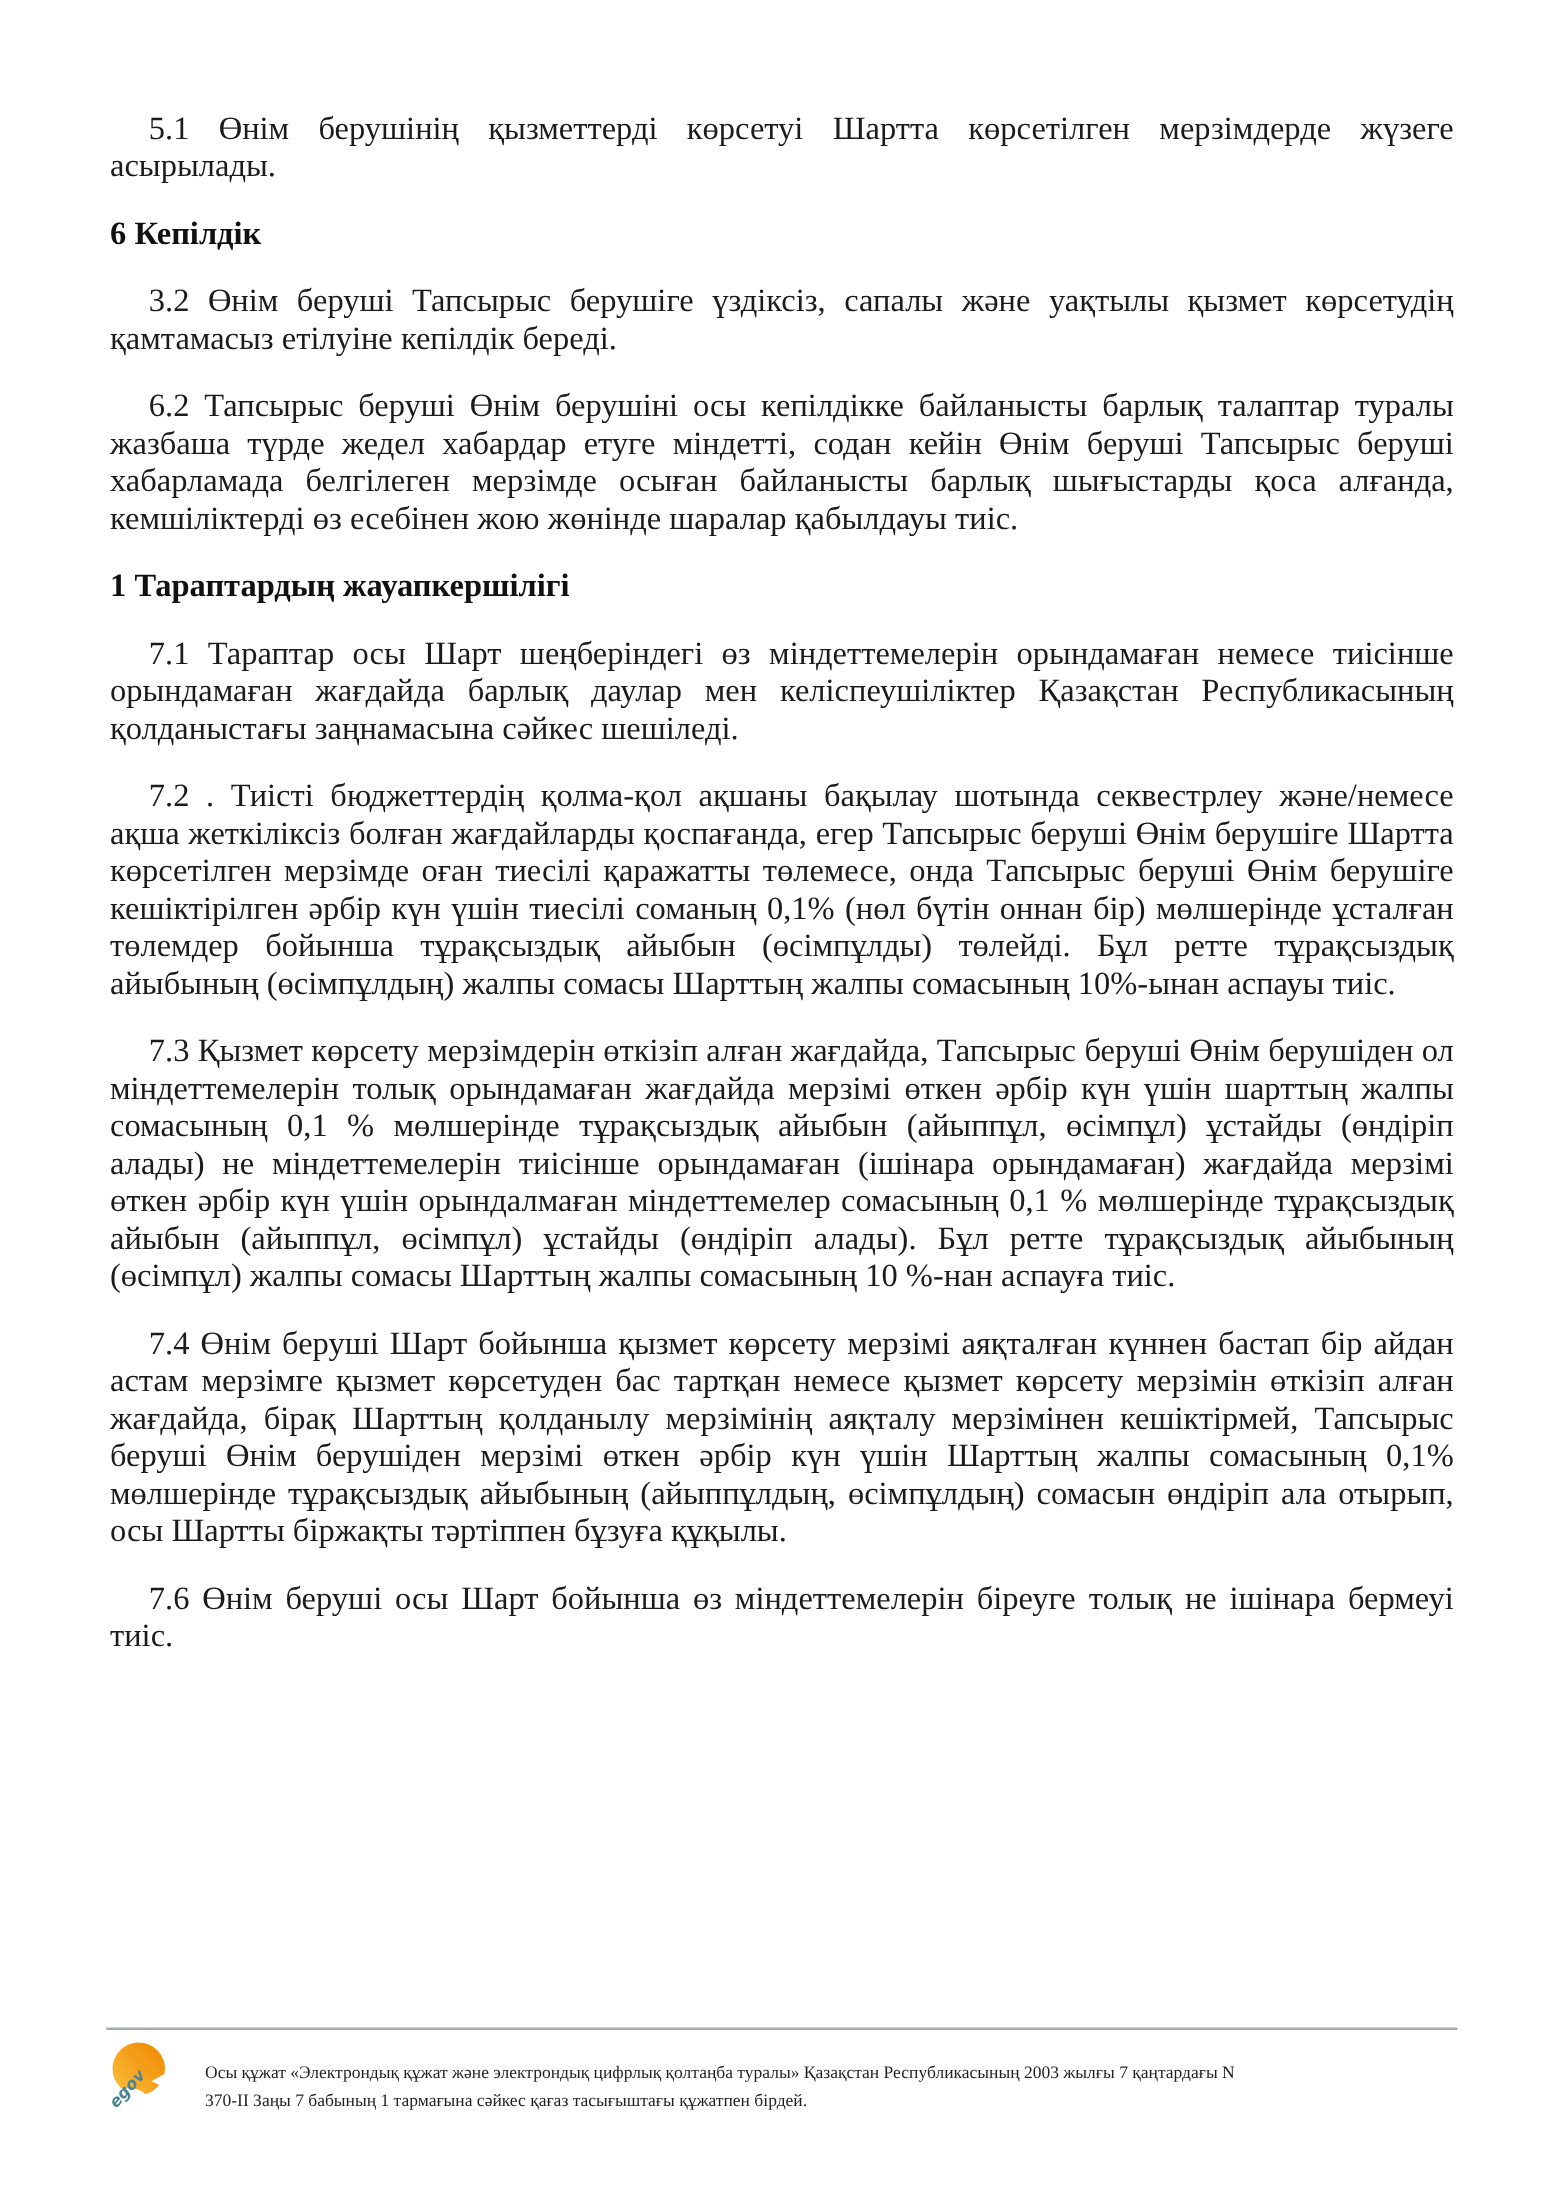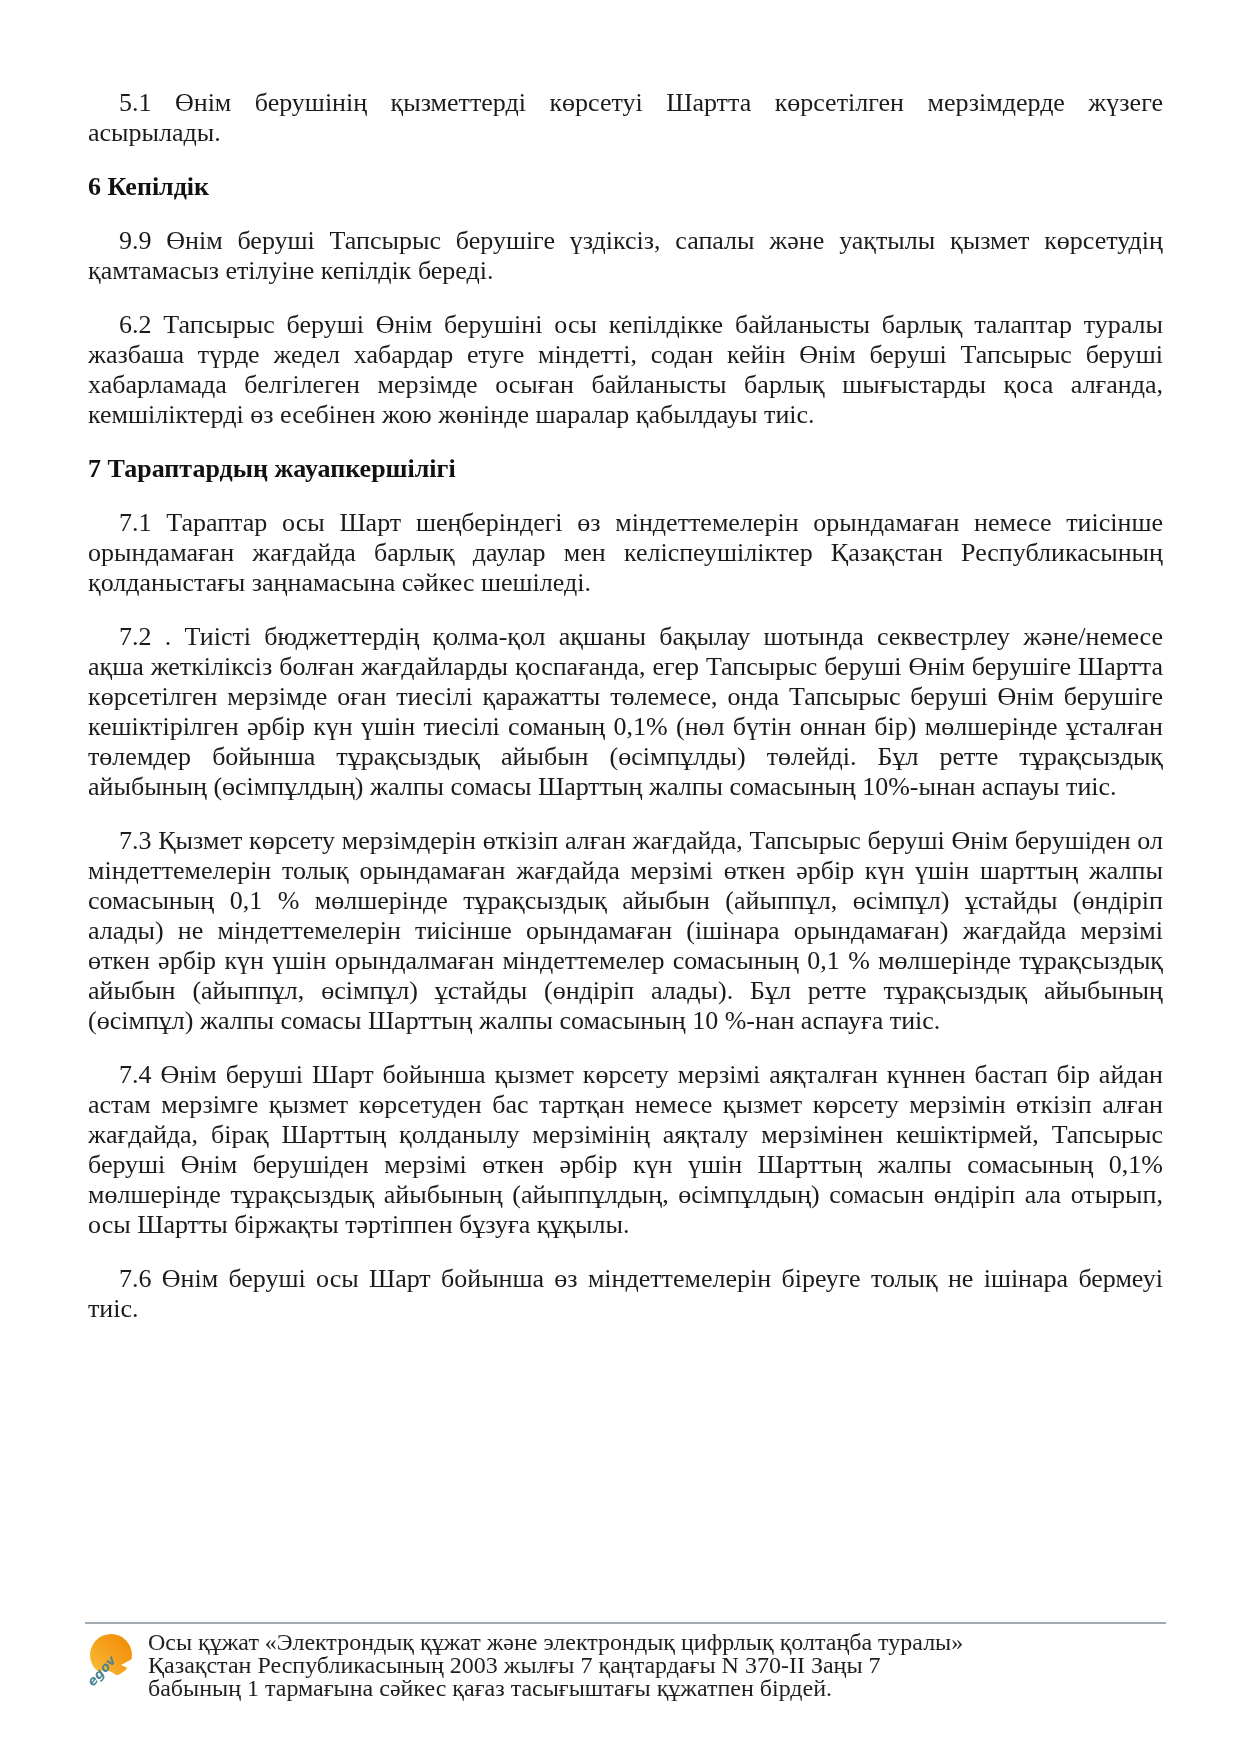--- a/index.html
+++ b/index.html
@@ -46,39 +46,39 @@
     align-items: flex-start;
     gap: 11px;
   }
   .logo-wrap {
     flex: 0 0 auto;
     width: 52px;
     height: 56px;
     margin-top: 2px;
   }
   .footer-text {
-    margin: 0;
+    margin: 16px;
     width: 830px;
-    font-size: 24px;
+    font-size: 14px;
     line-height: 23px;
     color: #1f1f1f;
     text-align: left;
   }
 </style>
 </head>
 <body>
 
 <div class="page">
 
   <div class="doc">
     <p class="para">5.1 Өнім берушінің қызметтерді көрсетуі Шартта көрсетілген мерзімдерде жүзеге асырылады.</p>
     <h2 class="heading">6 Кепілдік</h2>
-    <p class="para">9.9 Өнім беруші Тапсырыс берушіге үздіксіз, сапалы және уақтылы қызмет көрсетудің қамтамасыз етілуіне кепілдік береді.</p>
+    <p class="para">3.2 Өнім беруші Тапсырыс берушіге үздіксіз, сапалы және уақтылы қызмет көрсетудің қамтамасыз етілуіне кепілдік береді.</p>
     <p class="para">6.2 Тапсырыс беруші Өнім берушіні осы кепілдікке байланысты барлық талаптар туралы жазбаша түрде жедел хабардар етуге міндетті, содан кейін Өнім беруші Тапсырыс беруші хабарламада белгілеген мерзімде осыған байланысты барлық шығыстарды қоса алғанда, кемшіліктерді өз есебінен жою жөнінде шаралар қабылдауы тиіс.</p>
-    <h2 class="heading">7 Тараптардың жауапкершілігі</h2>
+    <h2 class="heading">1 Тараптардың жауапкершілігі</h2>
     <p class="para">7.1 Тараптар осы Шарт шеңберіндегі өз міндеттемелерін орындамаған немесе тиісінше орындамаған жағдайда барлық даулар мен келіспеушіліктер Қазақстан Республикасының қолданыстағы заңнамасына сәйкес шешіледі.</p>
     <p class="para">7.2 . Тиісті бюджеттердің қолма-қол ақшаны бақылау шотында секвестрлеу және/немесе ақша жеткіліксіз болған жағдайларды қоспағанда, егер Тапсырыс беруші Өнім берушіге Шартта көрсетілген мерзімде оған тиесілі қаражатты төлемесе, онда Тапсырыс беруші Өнім берушіге кешіктірілген әрбір күн үшін тиесілі соманың 0,1% (нөл бүтін оннан бір) мөлшерінде ұсталған төлемдер бойынша тұрақсыздық айыбын (өсімпұлды) төлейді. Бұл ретте тұрақсыздық айыбының (өсімпұлдың) жалпы сомасы Шарттың жалпы сомасының 10%-ынан аспауы тиіс.</p>
     <p class="para">7.3 Қызмет көрсету мерзімдерін өткізіп алған жағдайда, Тапсырыс беруші Өнім берушіден ол міндеттемелерін толық орындамаған жағдайда мерзімі өткен әрбір күн үшін шарттың жалпы сомасының 0,1 % мөлшерінде тұрақсыздық айыбын (айыппұл, өсімпұл) ұстайды (өндіріп алады) не міндеттемелерін тиісінше орындамаған (ішінара орындамаған) жағдайда мерзімі өткен әрбір күн үшін орындалмаған міндеттемелер сомасының 0,1 % мөлшерінде тұрақсыздық айыбын (айыппұл, өсімпұл) ұстайды (өндіріп алады). Бұл ретте тұрақсыздық айыбының (өсімпұл) жалпы сомасы Шарттың жалпы сомасының 10 %-нан аспауға тиіс.</p>
     <p class="para">7.4 Өнім беруші Шарт бойынша қызмет көрсету мерзімі аяқталған күннен бастап бір айдан астам мерзімге қызмет көрсетуден бас тартқан немесе қызмет көрсету мерзімін өткізіп алған жағдайда, бірақ Шарттың қолданылу мерзімінің аяқталу мерзімінен кешіктірмей, Тапсырыс беруші Өнім берушіден мерзімі өткен әрбір күн үшін Шарттың жалпы сомасының 0,1% мөлшерінде тұрақсыздық айыбының (айыппұлдың, өсімпұлдың) сомасын өндіріп ала отырып, осы Шартты біржақты тәртіппен бұзуға құқылы.</p>
     <p class="para">7.6 Өнім беруші осы Шарт бойынша өз міндеттемелерін біреуге толық не ішінара бермеуі тиіс.</p>
   </div>
 
   <div class="footer">
     <span class="logo-wrap">
       <svg width="52" height="56" viewBox="0 0 52 56" xmlns="http://www.w3.org/2000/svg" aria-hidden="true">

